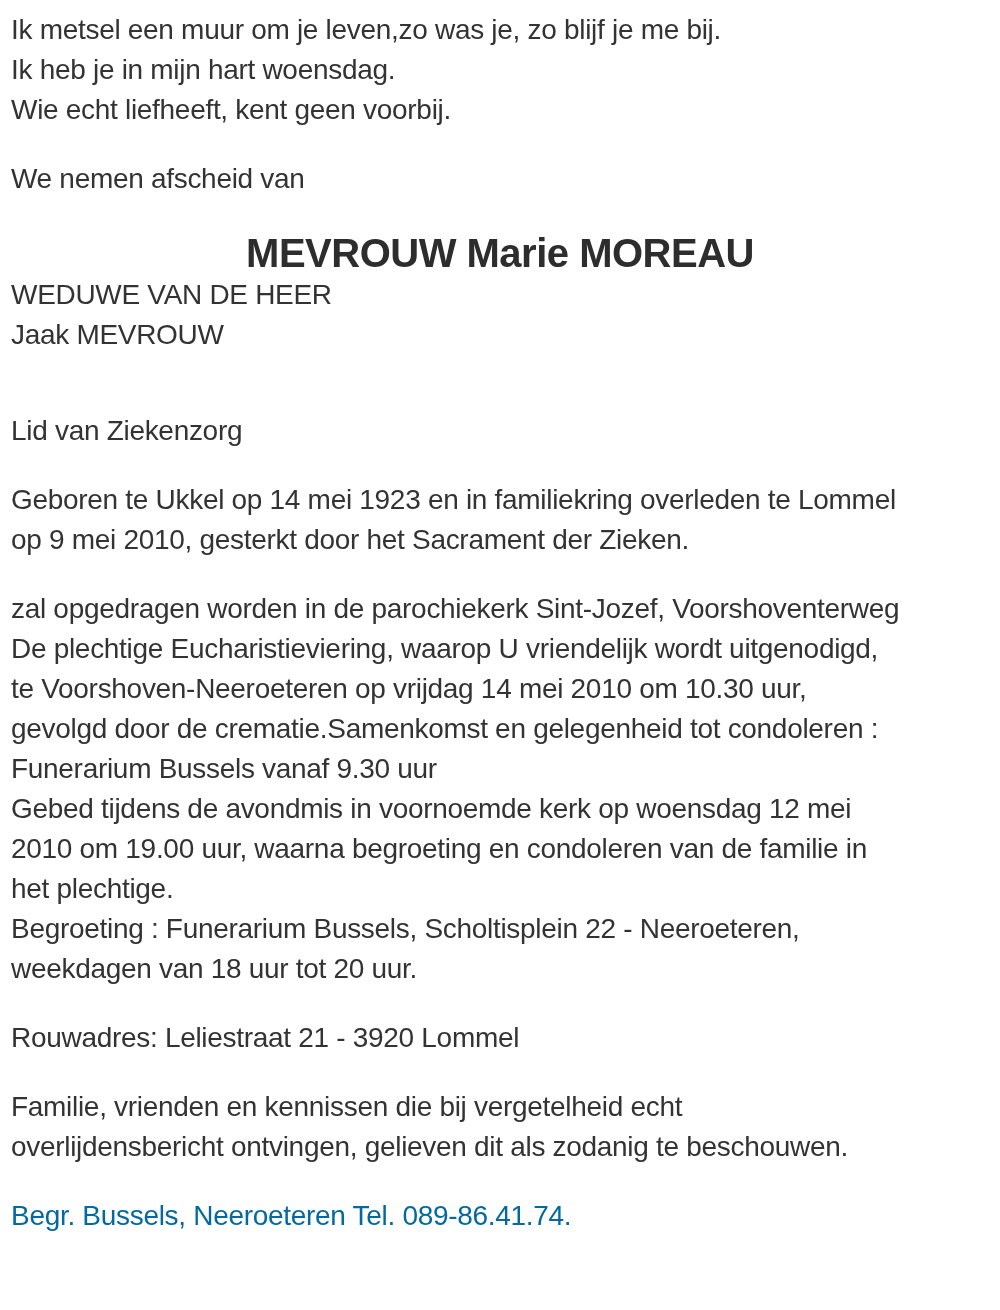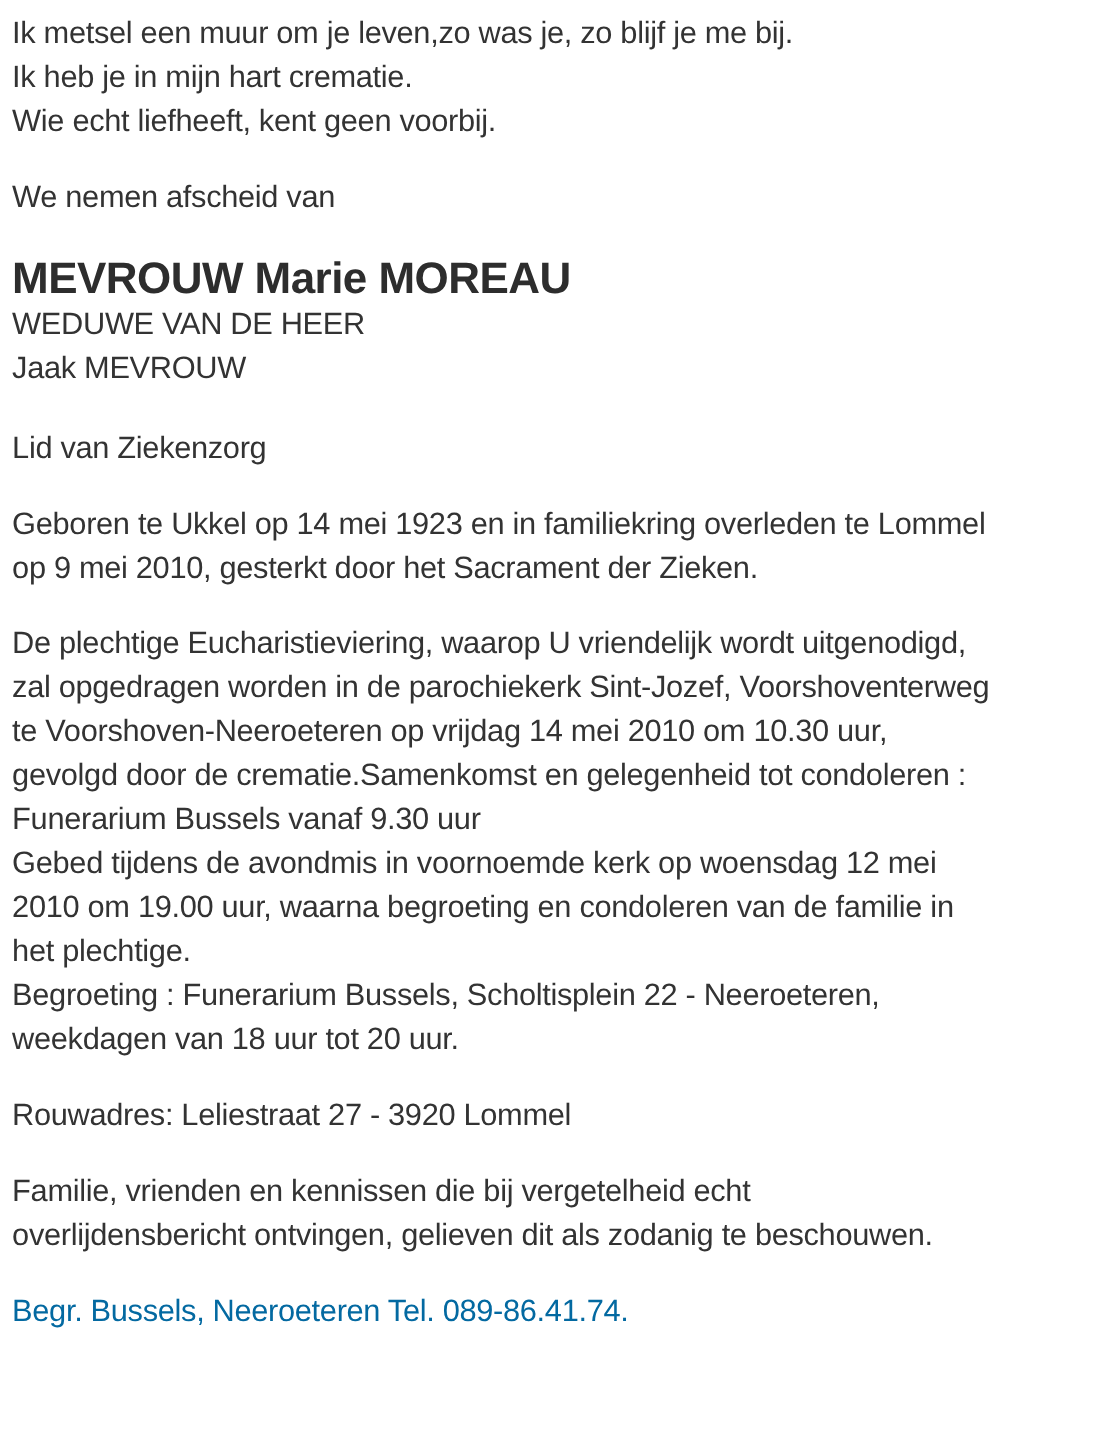--- a/index.html
+++ b/index.html
@@ -18,73 +18,74 @@
     font-size: 28px;
     line-height: 40px;
     letter-spacing: -0.3px;
     color: #333333;
     background: #ffffff;
   }
   .ln {
     white-space: pre;
   }
   .mt40 { margin-top: 29px; }
-  .mt48 { margin-top: 32px; }
+  .mt48 { margin-top: 56px; }
   h1.name {
     margin: 32px 0 0 0;
     font-size: 40px;
     line-height: 44px;
     font-weight: bold;
     letter-spacing: -0.5px;
     white-space: pre;
     color: #2d2d2d;
+    text-align: center;
   }
   .muted {
     color: #0369a1;
   }
 </style>
 </head>
 <body>
 
 <div class="doc">
 
   <div class="block">
     <div class="ln">Ik metsel een muur om je leven,zo was je, zo blijf je me bij.</div>
-    <div class="ln">Ik heb je in mijn hart crematie.</div>
+    <div class="ln">Ik heb je in mijn hart woensdag.</div>
     <div class="ln">Wie echt liefheeft, kent geen voorbij.</div>
   </div>
 
   <div class="ln mt40">We nemen afscheid van</div>
 
   <h1 class="name">MEVROUW Marie MOREAU</h1>
 
   <div class="ln">WEDUWE VAN DE HEER</div>
   <div class="ln">Jaak MEVROUW</div>
 
   <div class="ln mt48">Lid van Ziekenzorg</div>
 
   <div class="block mt40">
     <div class="ln">Geboren te Ukkel op 14 mei 1923 en in familiekring overleden te Lommel</div>
     <div class="ln">op 9 mei 2010, gesterkt door het Sacrament der Zieken.</div>
   </div>
 
   <div class="block mt40">
+    <div class="ln">zal opgedragen worden in de parochiekerk Sint-Jozef, Voorshoventerweg</div>
     <div class="ln">De plechtige Eucharistieviering, waarop U vriendelijk wordt uitgenodigd,</div>
-    <div class="ln">zal opgedragen worden in de parochiekerk Sint-Jozef, Voorshoventerweg</div>
     <div class="ln">te Voorshoven-Neeroeteren op vrijdag 14 mei 2010 om 10.30 uur,</div>
     <div class="ln">gevolgd door de crematie.Samenkomst en gelegenheid tot condoleren :</div>
     <div class="ln">Funerarium Bussels vanaf 9.30 uur</div>
     <div class="ln">Gebed tijdens de avondmis in voornoemde kerk op woensdag 12 mei</div>
     <div class="ln">2010 om 19.00 uur, waarna begroeting en condoleren van de familie in</div>
     <div class="ln">het plechtige.</div>
     <div class="ln">Begroeting : Funerarium Bussels, Scholtisplein 22 - Neeroeteren,</div>
     <div class="ln">weekdagen van 18 uur tot 20 uur.</div>
   </div>
 
-  <div class="ln mt40">Rouwadres: Leliestraat 27 - 3920 Lommel</div>
+  <div class="ln mt40">Rouwadres: Leliestraat 21 - 3920 Lommel</div>
 
   <div class="block mt40">
     <div class="ln">Familie, vrienden en kennissen die bij vergetelheid echt</div>
     <div class="ln">overlijdensbericht ontvingen, gelieven dit als zodanig te beschouwen.</div>
   </div>
 
   <div class="ln mt40 muted">Begr. Bussels, Neeroeteren Tel. 089-86.41.74.</div>
 
 </div>
 

